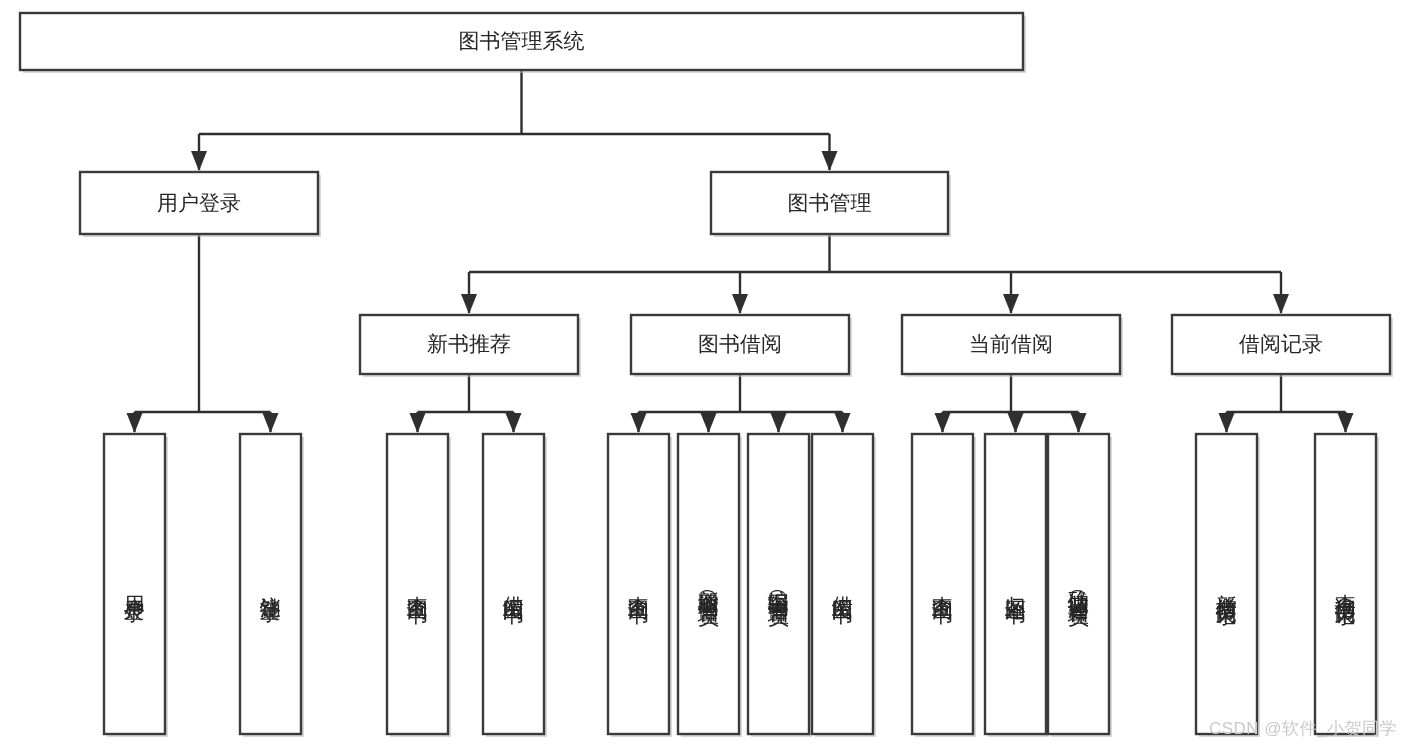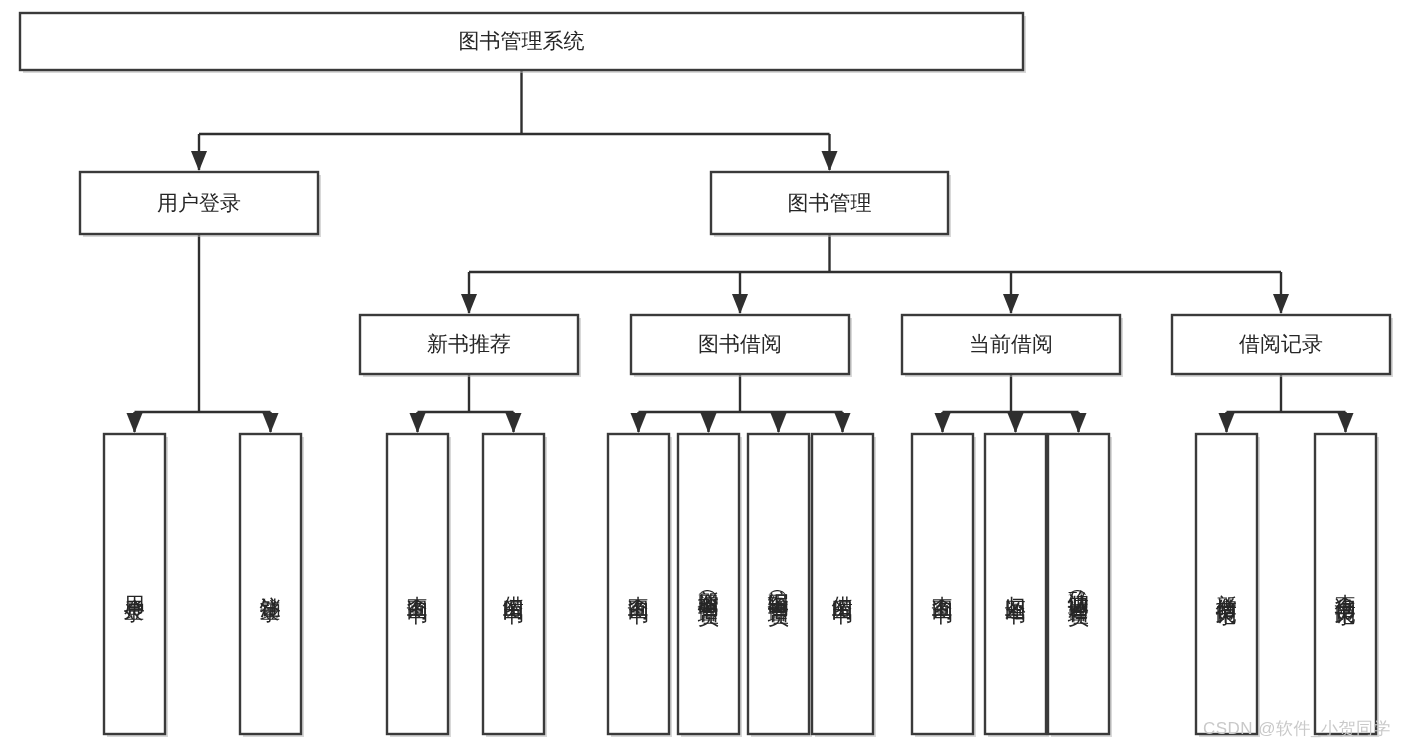--- a/index.html
+++ b/index.html
@@ -69,21 +69,21 @@
     font-family: "Liberation Sans", "DejaVu Sans", sans-serif;
     font-size: 21px;
     line-height: 1.02;
     letter-spacing: 2.5px;
     color: #262626;
     white-space: nowrap;
     text-align: center;
   }
   .watermark {
     position: absolute;
-    right: 14px;
+    right: 8px;
     bottom: 7px;
     font-family: "Liberation Sans", "DejaVu Sans", sans-serif;
     font-size: 17px;
     color: #c9c9c9;
     letter-spacing: 0.5px;
     white-space: nowrap;
     pointer-events: none;
   }
 </style>
 </head>

